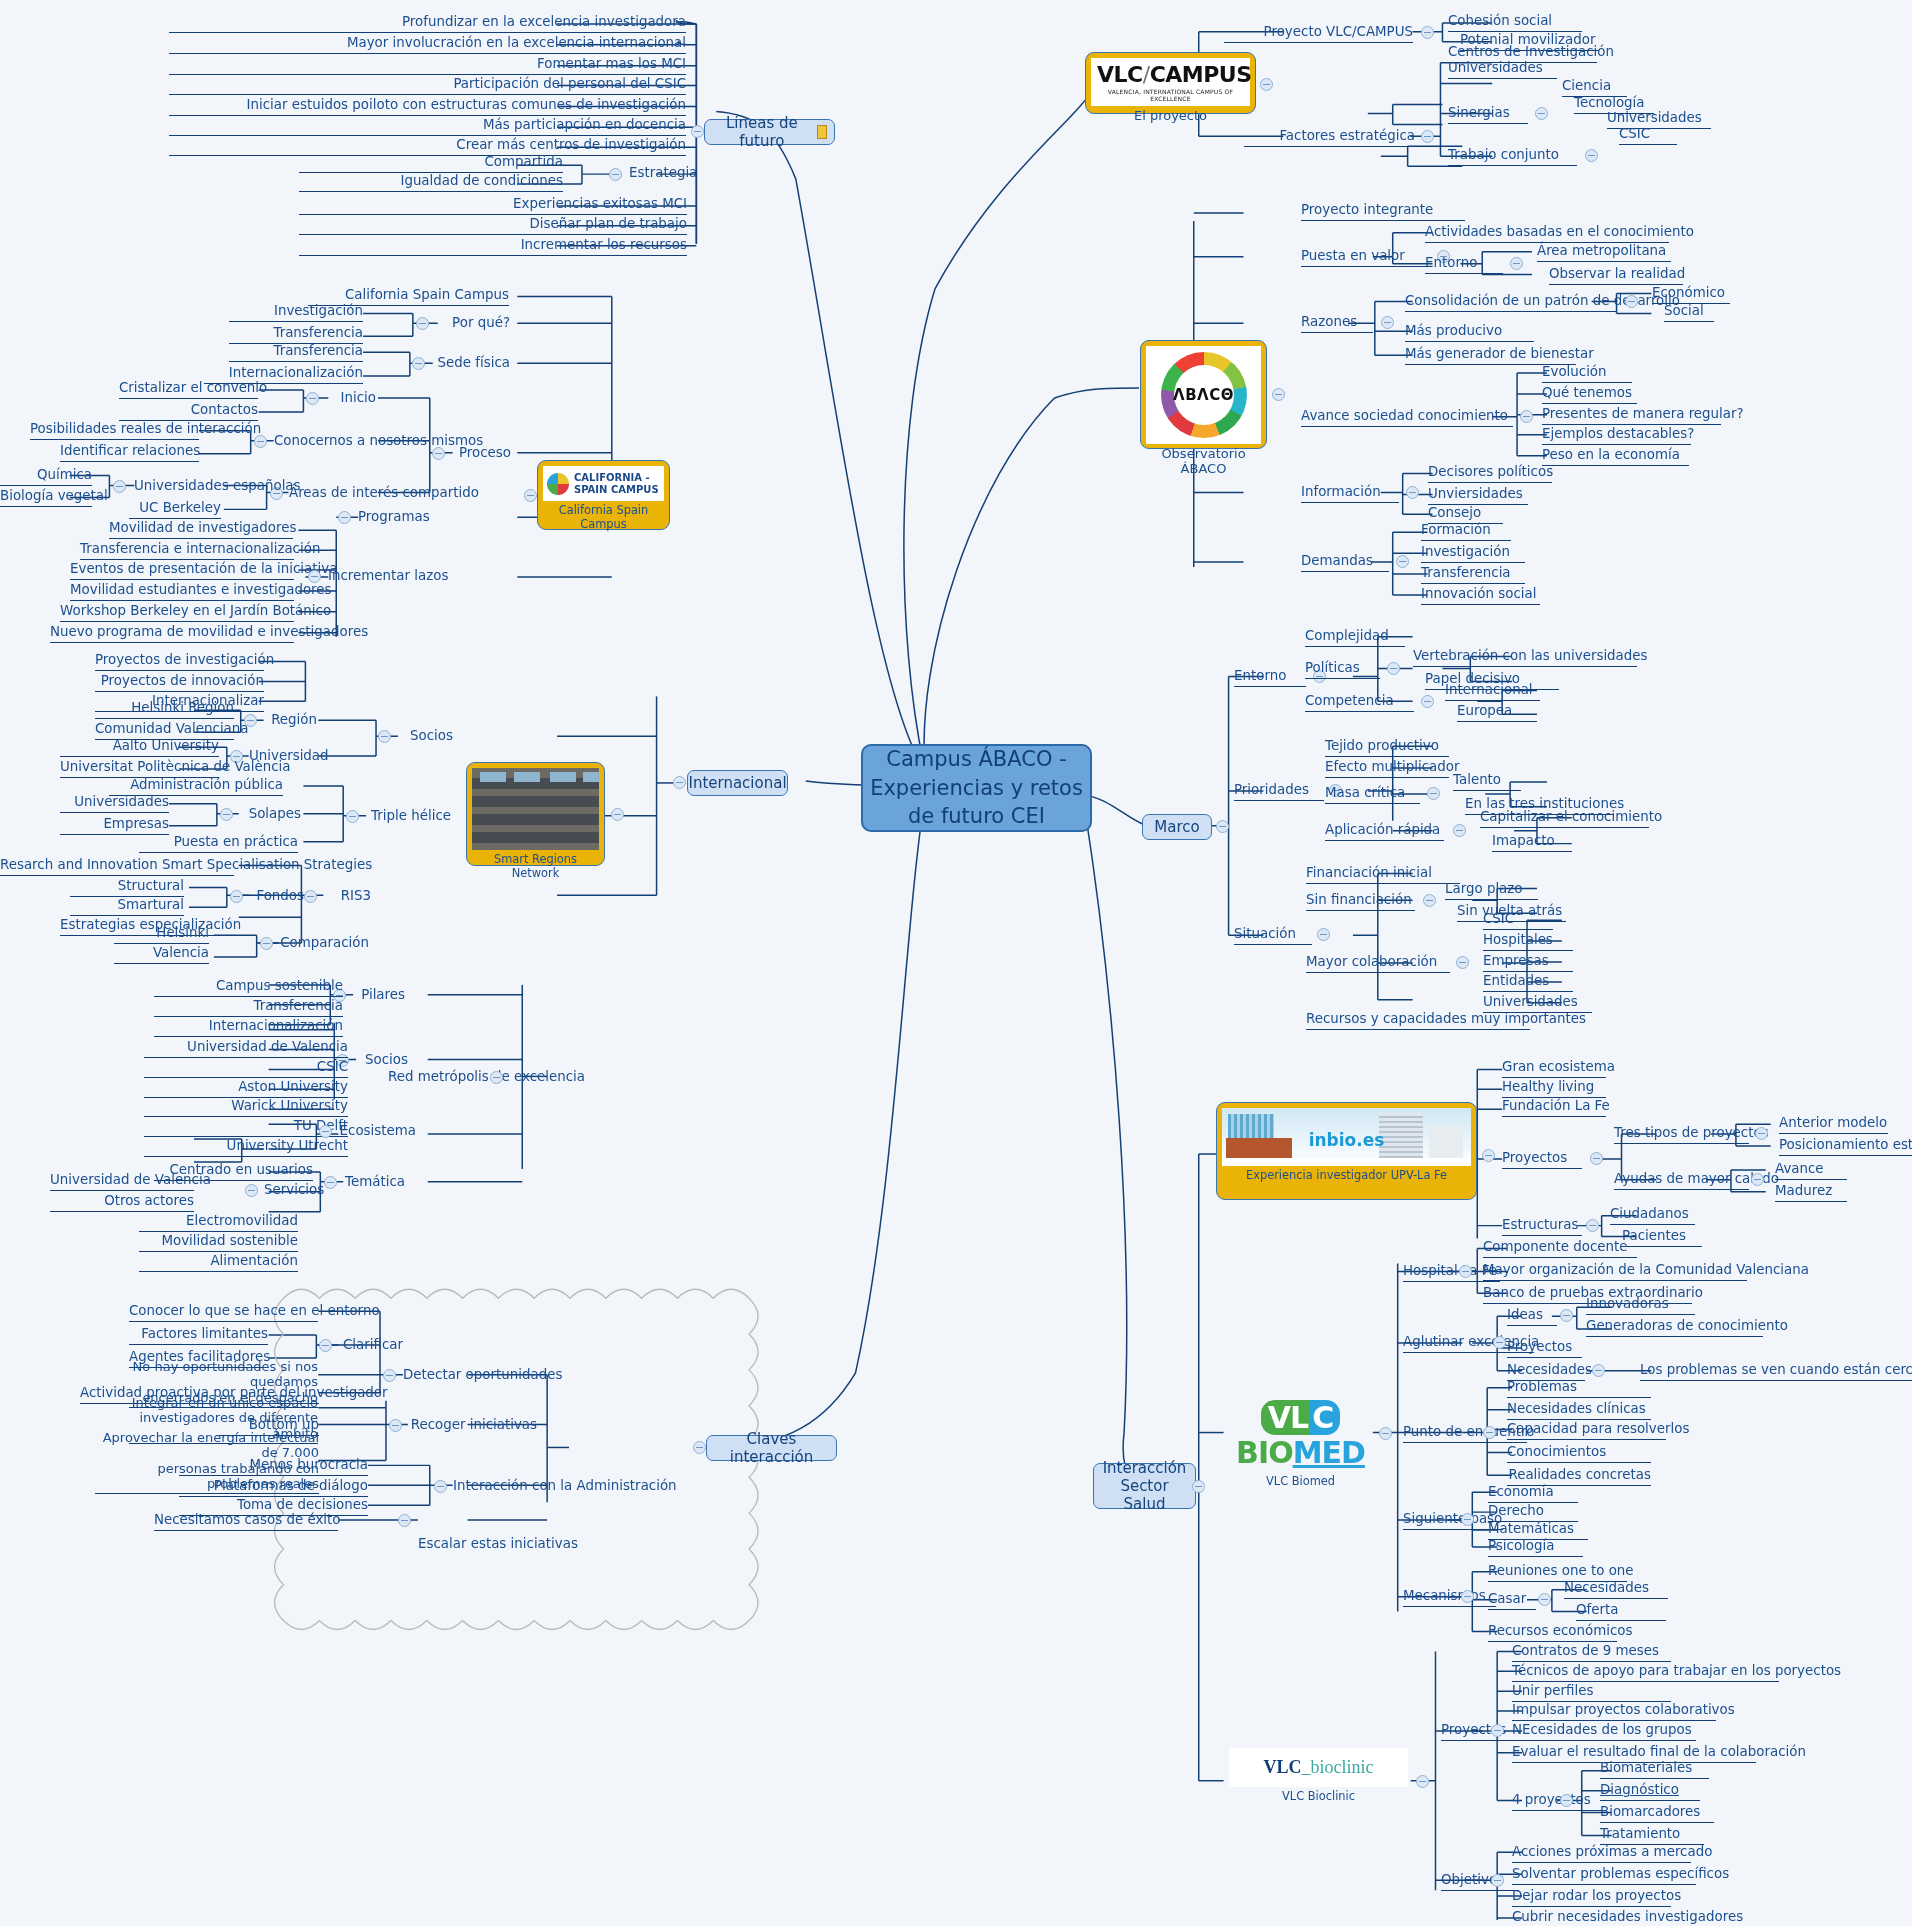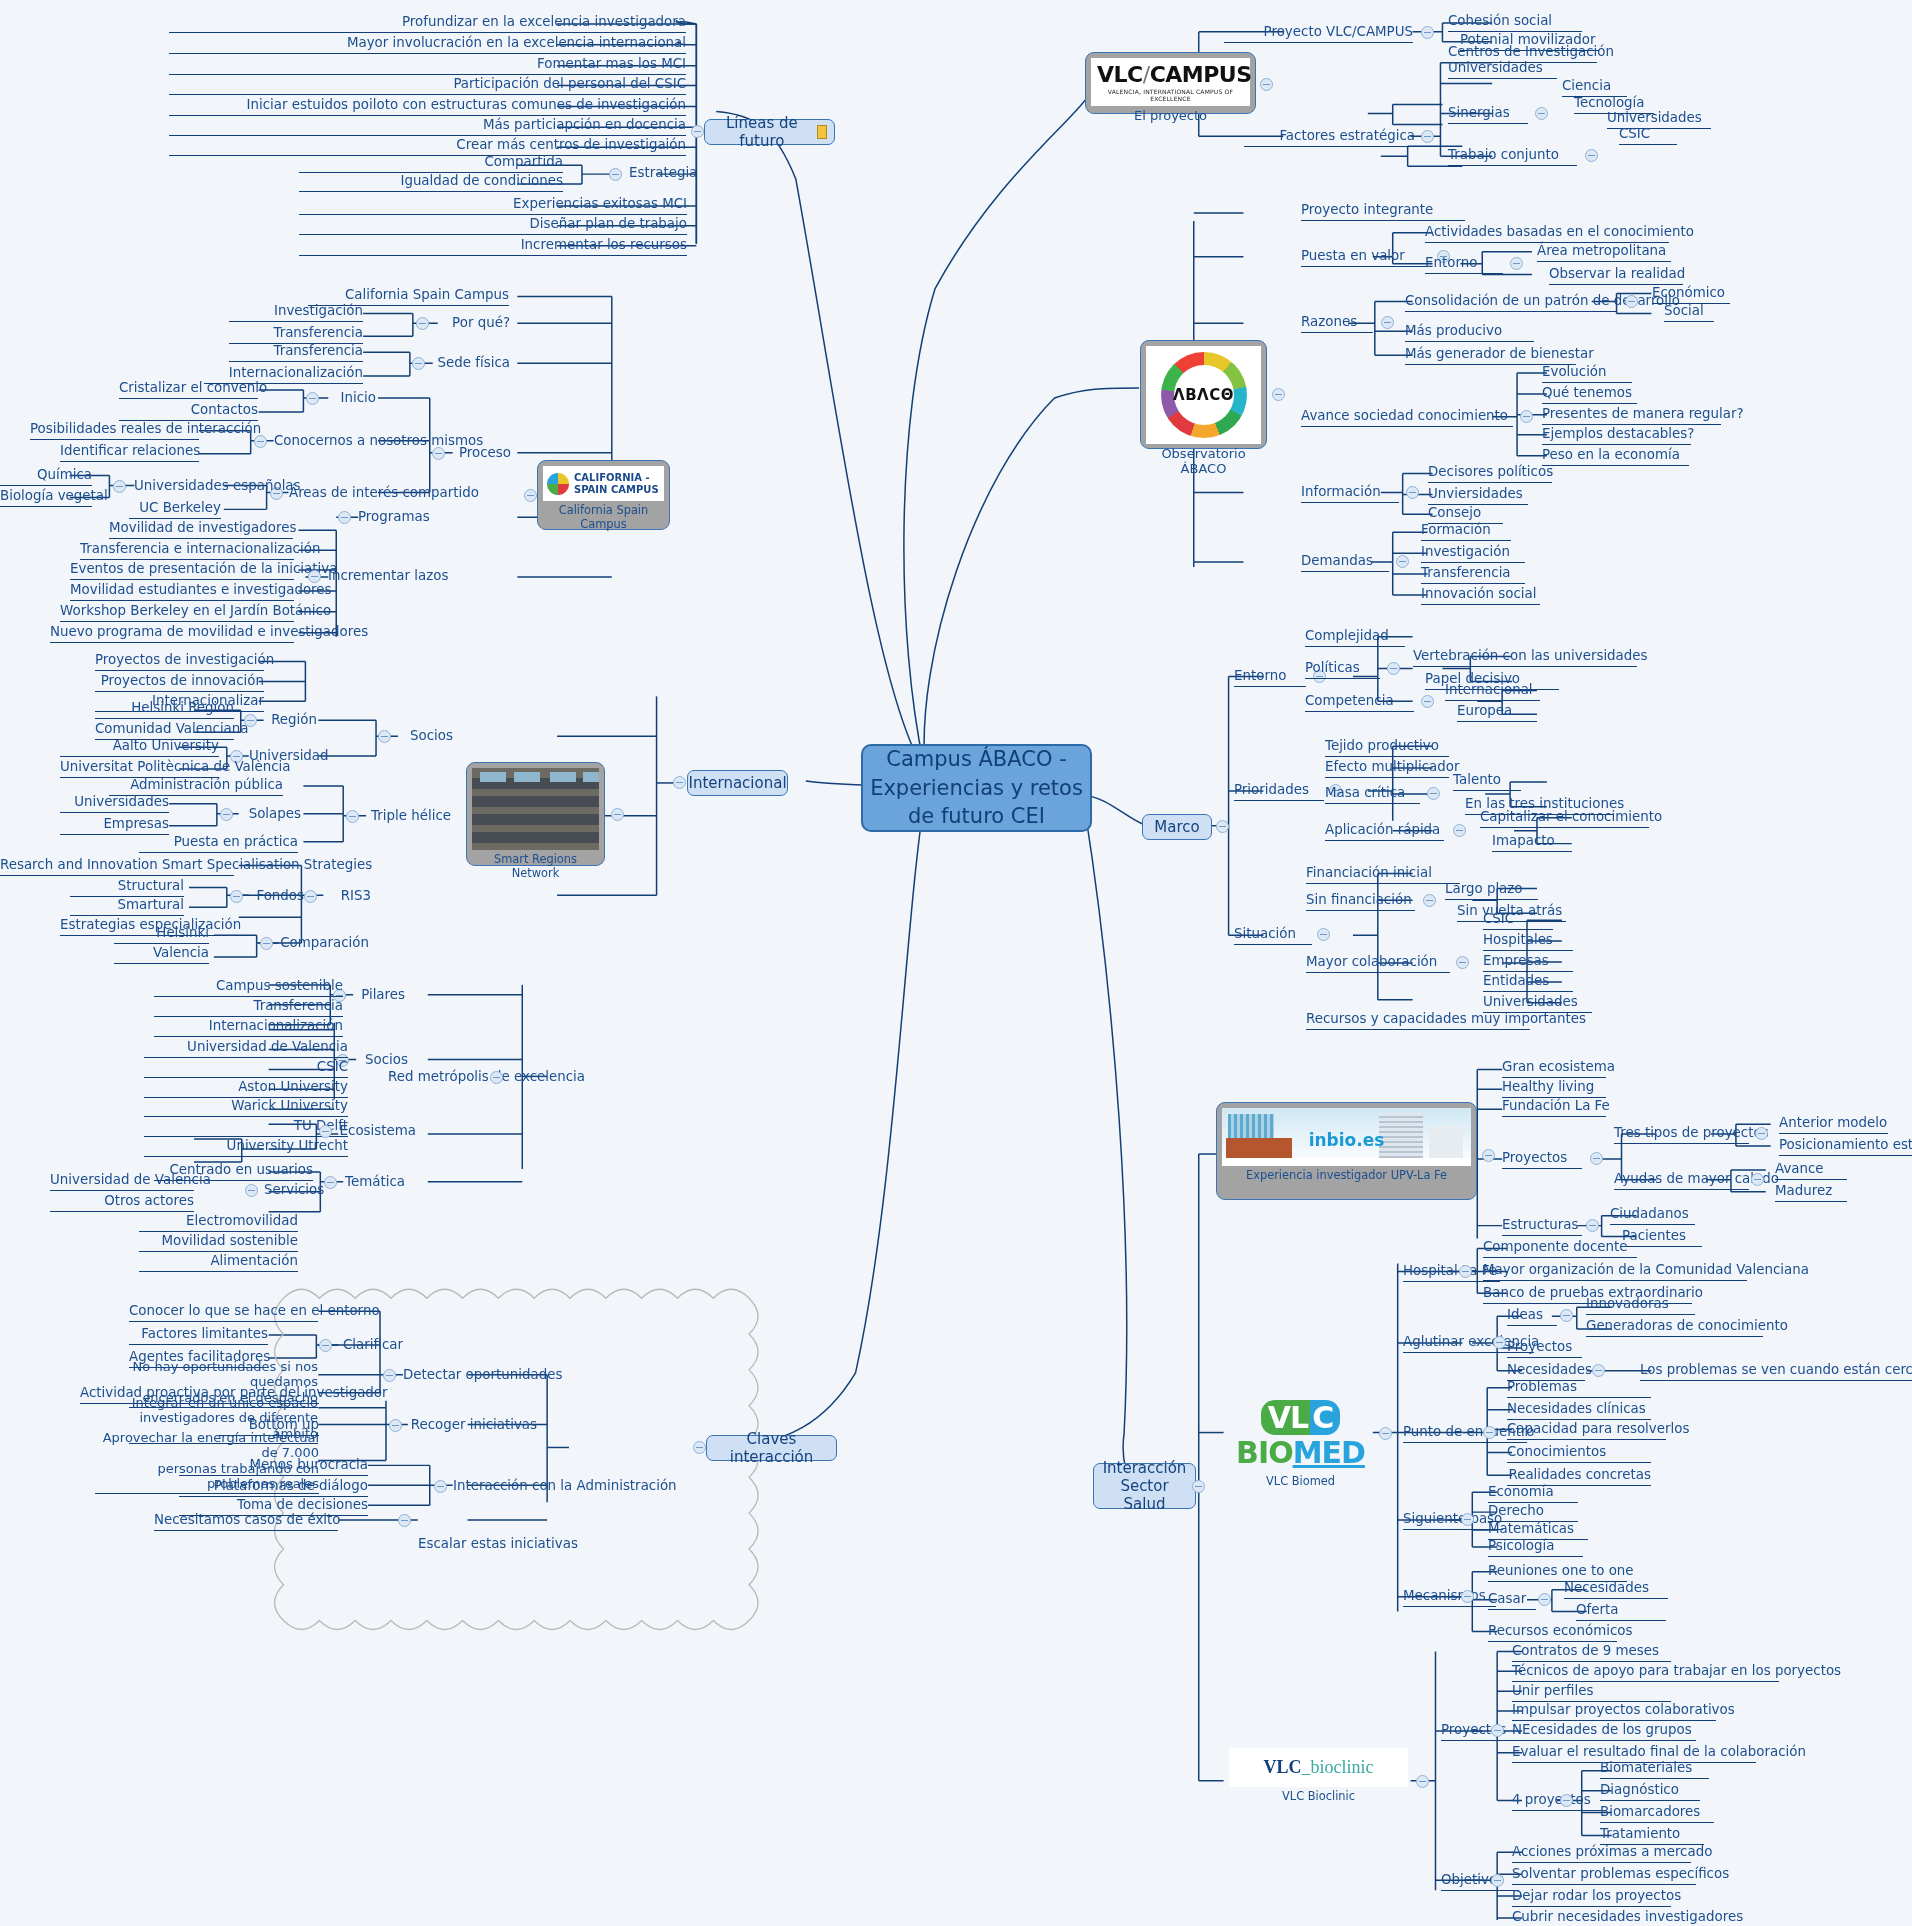--- a/index.html
+++ b/index.html
@@ -17,21 +17,21 @@
   .root{position:absolute;background:#6ba3db;border:2px solid #2d6aa8;border-radius:10px;
         color:#123f76;font-size:21px;line-height:1.35;text-align:center;
         display:flex;align-items:center;justify-content:center;box-sizing:border-box;}
 
   
   .pill{position:absolute;background:#cfe0f5;border:1.6px solid #3a74b5;border-radius:7px;
         color:#15437e;font-size:15px;line-height:1.2;text-align:center;
         display:flex;align-items:center;justify-content:center;box-sizing:border-box;padding:2px 7px;}
 
   
-  .card{position:absolute;background:#a3a3a3;border:1.6px solid #3a74b5;border-radius:9px;
+  .card{position:absolute;background:#eab308;border:1.6px solid #3a74b5;border-radius:9px;
         box-sizing:border-box;padding:5px 5px 2px 5px;text-align:center;}
   .card .cap{font-size:13px;color:#1c4f8f;padding:2px 0 1px;}
   .imgbox{background:#fff;display:block;width:100%;box-sizing:border-box;}
 
   
   .tg{position:absolute;width:13px;height:13px;border-radius:50%;
       background:#dce8f6;border:1.3px solid #8fb2d6;box-sizing:border-box;}
   .tg:after{content:"";position:absolute;left:2px;right:2px;top:5px;height:1.4px;background:#6f98c4;}
 
   svg.links{position:absolute;left:0;top:0;width:1912px;height:1926px;pointer-events:none;}
@@ -770,21 +770,21 @@
   <div class="tg" style="left:1491px;top:1724px;"></div>
   <div class="nd ul" style="left:1512px;top:1643px;width:159px;">Contratos de 9 meses</div>
   <div class="nd ul" style="left:1512px;top:1663px;width:267px;">Técnicos de apoyo para trabajar en los poryectos</div>
   <div class="nd ul" style="left:1512px;top:1683px;width:159px;">Unir perfiles</div>
   <div class="nd ul" style="left:1512px;top:1702px;width:204px;">Impulsar proyectos colaborativos</div>
   <div class="nd ul" style="left:1512px;top:1722px;width:184px;">NEcesidades de los grupos</div>
   <div class="nd ul" style="left:1512px;top:1744px;width:244px;">Evaluar el resultado final de la colaboración</div>
   <div class="nd ul" style="left:1512px;top:1792px;width:90px;">4 proyectos</div>
   <div class="tg" style="left:1560px;top:1794px;"></div>
   <div class="nd ul" style="left:1600px;top:1760px;width:109px;">Biomateriales</div>
-  <div class="nd ul" style="left:1600px;top:1782px;width:100px;">Diagnóstico</div>
+  <div class="nd ul" style="left:1600px;top:1782px;width:100px;text-decoration:underline;">Diagnóstico</div>
   <div class="nd ul" style="left:1600px;top:1804px;width:114px;">Biomarcadores</div>
   <div class="nd ul" style="left:1600px;top:1826px;width:104px;">Tratamiento</div>
 
   <div class="nd ul" style="left:1441px;top:1872px;width:78px;">Objetivos</div>
   <div class="tg" style="left:1491px;top:1874px;"></div>
   <div class="nd ul" style="left:1512px;top:1844px;width:179px;">Acciones próximas a mercado</div>
   <div class="nd ul" style="left:1512px;top:1866px;width:184px;">Solventar problemas específicos</div>
   <div class="nd ul" style="left:1512px;top:1888px;width:159px;">Dejar rodar los proyectos</div>
   <div class="nd ul" style="left:1512px;top:1909px;width:194px;">Cubrir necesidades investigadores</div>
 

